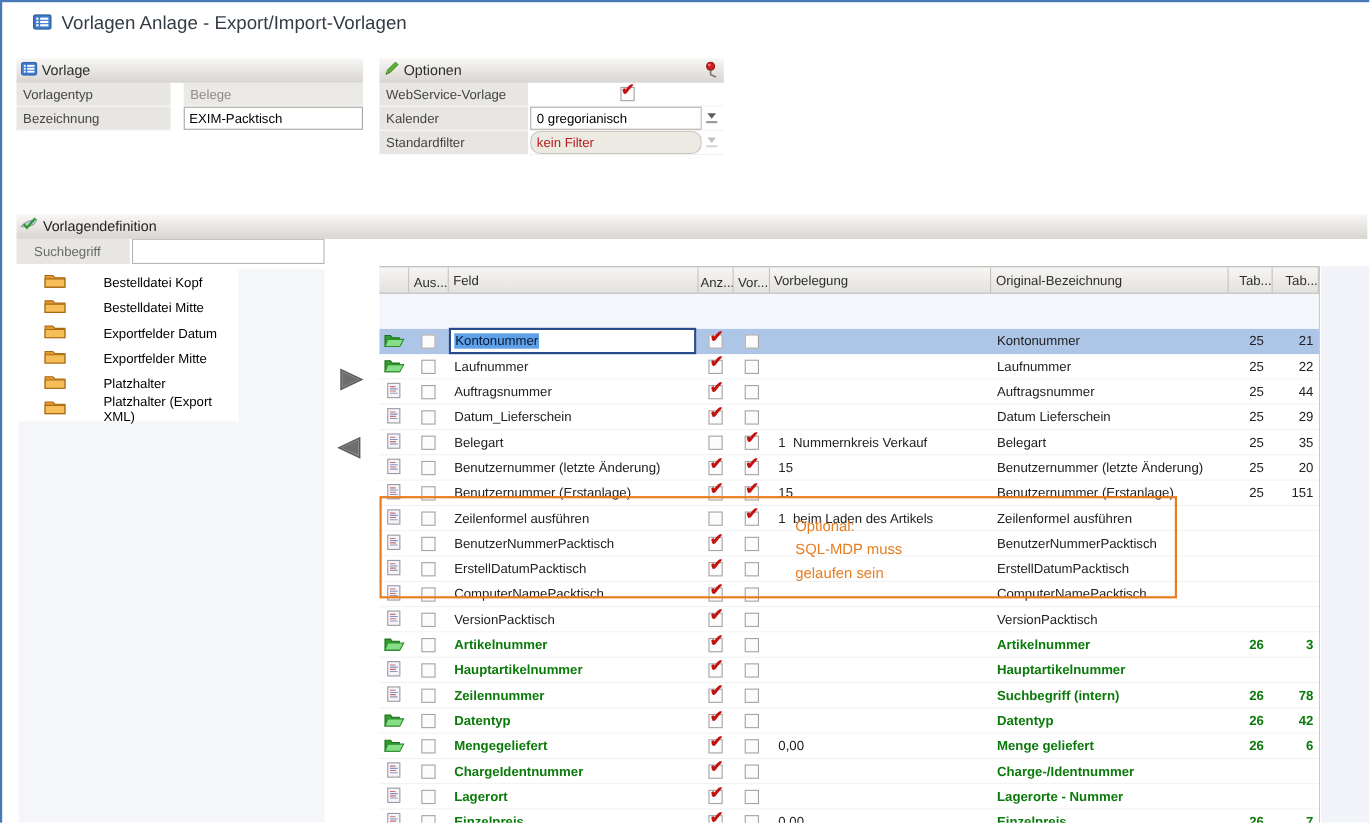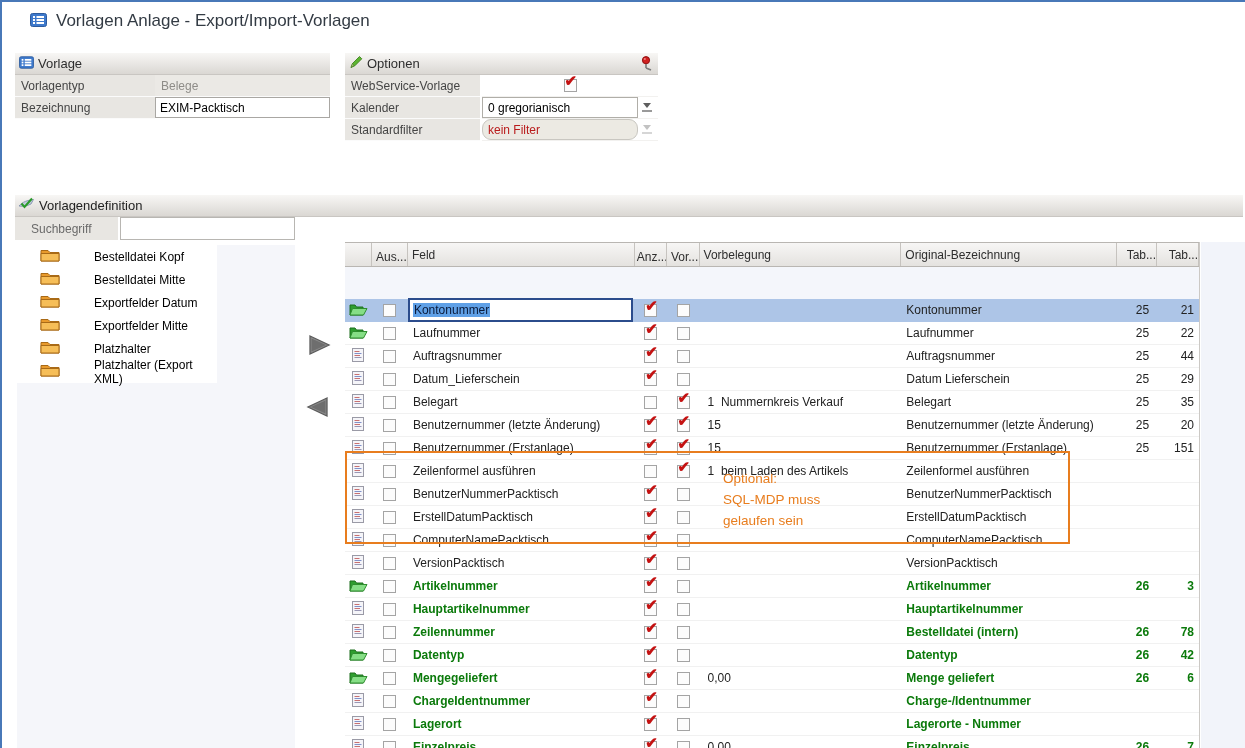--- a/index.html
+++ b/index.html
@@ -15,21 +15,21 @@
 
   
   .panel { position:absolute; }
   .panel-header { height:22px; display:flex; align-items:center; gap:4px; padding:0 4px;
                   background:linear-gradient(#F8F7F5,#DAD7D3); border-bottom:1px solid #C9C6C2;
                   font-size:13px; color:#2E2E2E; position:relative; }
   .form-row { display:flex; height:22px; margin-top:0; }
   .form-label { background:#E8E6E2; color:#454545; padding:4px 0 0 6px; border-bottom:1px solid #FBFBFB; }
   .p-vorlage { left:15px; top:53px; width:315px; }
   .p-vorlage .form-label { width:140px; }
-  .p-vorlage .form-value { flex:1; margin-left:0; }
+  .p-vorlage .form-value { flex:1; margin-left:12px; }
   .val-disabled { background:#EBE9E5; color:#8E8C88; padding:4px 0 0 6px; border-bottom:1px solid #FBFBFB; }
   .txt-input { width:100%; height:21px; border:1px solid #A9A7A3; padding:0 4px; font:12px "Liberation Sans",sans-serif; color:#000; }
 
   .p-optionen { left:345px; top:53px; width:313px; }
   .p-optionen .form-label { width:135px; }
   .p-optionen .form-value { flex:1; margin-left:2px; background:#fff; display:flex; align-items:center; border-bottom:1px solid #F2F1EF; }
   .cb-center { justify-content:center; }
   .dd-field { width:156px; height:21px; border:1px solid #B0AEA8; background:#fff; padding:3px 4px 0 5px; color:#000; }
   .dd-field.disabled { background:#ECEAE3; color:#b91c1c; border-color:#C9C7C1;border-radius:9px; }
   .dd-btn { width:17px; height:21px; display:flex; flex-direction:column; align-items:center; justify-content:center; background:#fff; cursor:default; }
@@ -693,21 +693,21 @@
             <span class="feld-label">Zeilennummer</span>
             
           </div>
           <div class="c-anz">
             <span class="cb checked"></span>
           </div>
           <div class="c-vor">
             <span class="cb"></span>
           </div>
           <div class="c-vorb"></div>
-          <div class="c-orig">Bestelldatei (intern)</div>
+          <div class="c-orig">Suchbegriff (intern)</div>
           <div class="c-tab1">26</div>
           <div class="c-tab2">78</div>
         </div>
 
         <div class="row green" data-icon="folder">
           <div class="c-icon">
             <span class="folder-svg"><svg width="19" height="14" viewBox="0 0 19 14">
                 <path d="M1 3 L6 3 L7.5 5 L14 5 L14 13 L1 13 Z" fill="#2F9E2F" stroke="#1E6E1E"></path>
                 <path d="M3.5 6.5 L18 6.5 L14.5 13 L1 13 Z" fill="#86DE86" stroke="#2E8E2E"></path>
               </svg></span>

